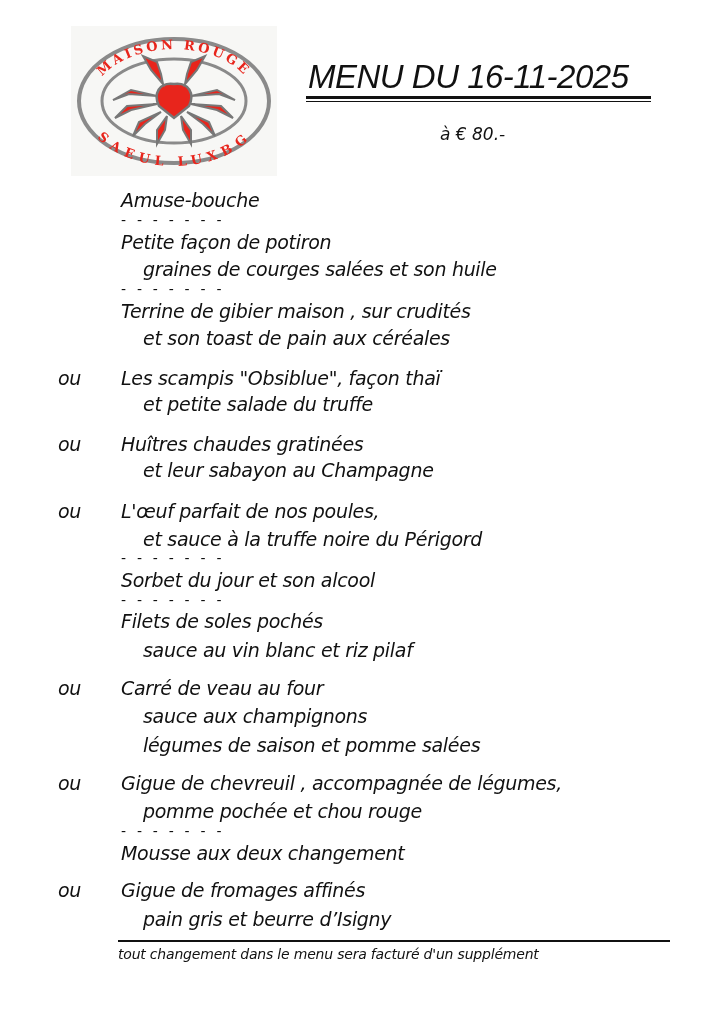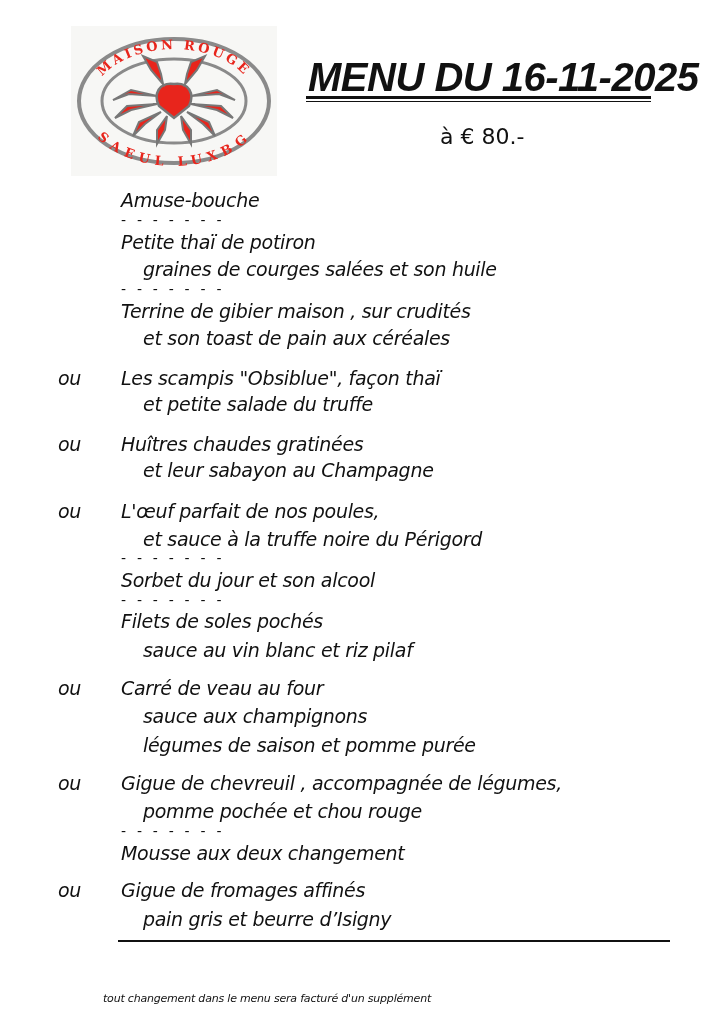--- a/index.html
+++ b/index.html
@@ -8,48 +8,48 @@
       font-family: "DejaVu Sans", "Liberation Sans", sans-serif;
       color: #111111;
     }
     .logo {
       position: absolute; left: 71px; top: 26px; width: 206px; height: 150px;
       background: #f7f7f5;
     }
     .title {
       position: absolute; left: 308px; top: 60px; width: 345px;
       font-family: "Liberation Sans", sans-serif;
-      font-style: italic; font-weight: bold; font-size: 40px;
+      font-style: italic; font-weight: normal; font-size: 33px;
       letter-spacing: -0.5px; white-space: nowrap; line-height: 34px;
     }
     .title-underline {
       position: absolute; left: 306px; top: 96px; width: 345px; height: 6px;
       border-top: 3px solid #111; border-bottom: 1.5px solid #111; box-sizing: border-box;
     }
     .price {
       position: absolute; left: 440px; top: 124px;
-      font-family: "DejaVu Sans", sans-serif; font-size: 22px; text-align: center;
+      font-family: "DejaVu Sans", sans-serif; font-style: italic; font-size: 17px; text-align: center;
     }
     .line {
       position: absolute; font-style: italic; font-size: 19px; white-space: nowrap;
       line-height: 24px; letter-spacing: -0.3px;
     }
     .main { left: 121px; }
     .sub { left: 143px; text-align: center; }
     .ou { left: 58px; }
     .sep {
       position: absolute; left: 121px; font-size: 14px; line-height: 12px;
       letter-spacing: 3.2px; font-style: normal;
     }
     .rule {
       position: absolute; left: 118px; top: 940px; width: 552px; height: 2px; background: #111;
     }
     .footnote {
-      position: absolute; left: 103px; top: 946px; font-style: italic; font-size: 11px;
-      white-space: nowrap; letter-spacing: -0.2px; margin-top: 46px;
+      position: absolute; left: 118px; top: 946px; font-style: italic; font-size: 14px;
+      white-space: nowrap; letter-spacing: -0.2px;
     }
   </style>
 </head>
 <body>
 
 <div class="logo">
   <svg width="206" height="150" viewBox="0 0 206 150">
     <ellipse cx="103" cy="75" rx="95" ry="62" fill="none" stroke="#8a8a8a" stroke-width="4"></ellipse>
     <ellipse cx="103" cy="75" rx="72" ry="42" fill="none" stroke="#8a8a8a" stroke-width="3"></ellipse>
     <defs>
@@ -80,21 +80,21 @@
   </svg>
 </div>
 
 <div class="title">MENU DU 16-11-2025</div>
 <div class="title-underline"></div>
 <div class="price">à  € 80.-</div>
 
 <div class="line main" style="top:188px">Amuse-bouche</div>
 <div class="sep" style="top:214px">- - - - - - -</div>
 
-<div class="line main" style="top:230px">Petite thaï de potiron</div>
+<div class="line main" style="top:230px">Petite façon de potiron</div>
 <div class="line sub" style="top:257px">graines de courges salées et son huile</div>
 <div class="sep" style="top:283px">- - - - - - -</div>
 
 <div class="line main" style="top:299px">Terrine de gibier maison , sur crudités</div>
 <div class="line sub" style="top:326px">et son toast de pain aux céréales</div>
 
 <div class="line ou" style="top:366px">ou</div>
 <div class="line main" style="top:366px">Les scampis "Obsiblue", façon thaï</div>
 <div class="line sub" style="top:392px">et petite salade du truffe</div>
 
@@ -109,21 +109,21 @@
 
 <div class="line main" style="top:568px">Sorbet du jour et son alcool</div>
 <div class="sep" style="top:594px">- - - - - - -</div>
 
 <div class="line main" style="top:609px">Filets de soles pochés</div>
 <div class="line sub" style="top:638px">sauce au vin blanc et riz pilaf</div>
 
 <div class="line ou" style="top:676px">ou</div>
 <div class="line main" style="top:676px">Carré de veau au four</div>
 <div class="line sub" style="top:704px">sauce aux champignons</div>
-<div class="line sub" style="top:733px">légumes de saison et pomme purée</div>
+<div class="line sub" style="top:733px">légumes de saison et pomme salées</div>
 
 <div class="line ou" style="top:771px">ou</div>
 <div class="line main" style="top:771px">Gigue de chevreuil , accompagnée de légumes,</div>
 <div class="line sub" style="top:799px">pomme pochée et chou rouge</div>
 <div class="sep" style="top:825px">- - - - - - -</div>
 
 <div class="line main" style="top:841px">Mousse aux deux changement</div>
 
 <div class="line ou" style="top:878px">ou</div>
 <div class="line main" style="top:878px">Gigue de fromages affinés</div>

